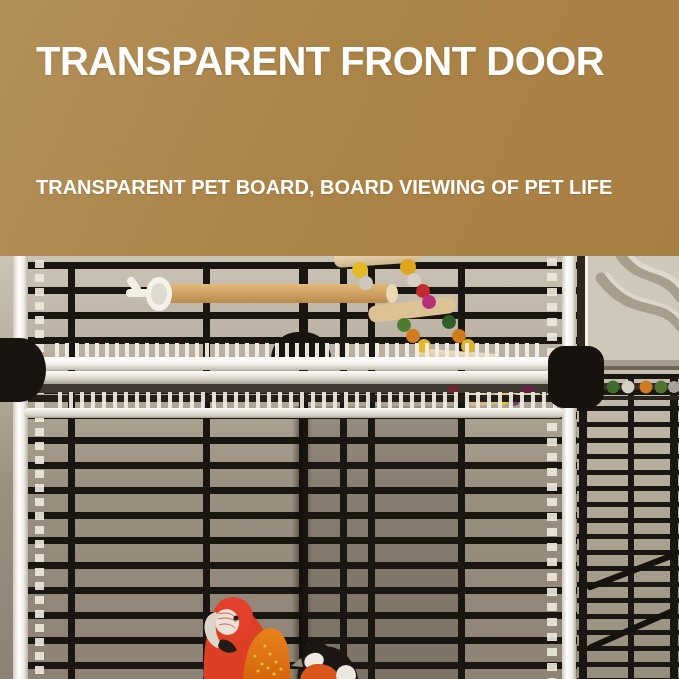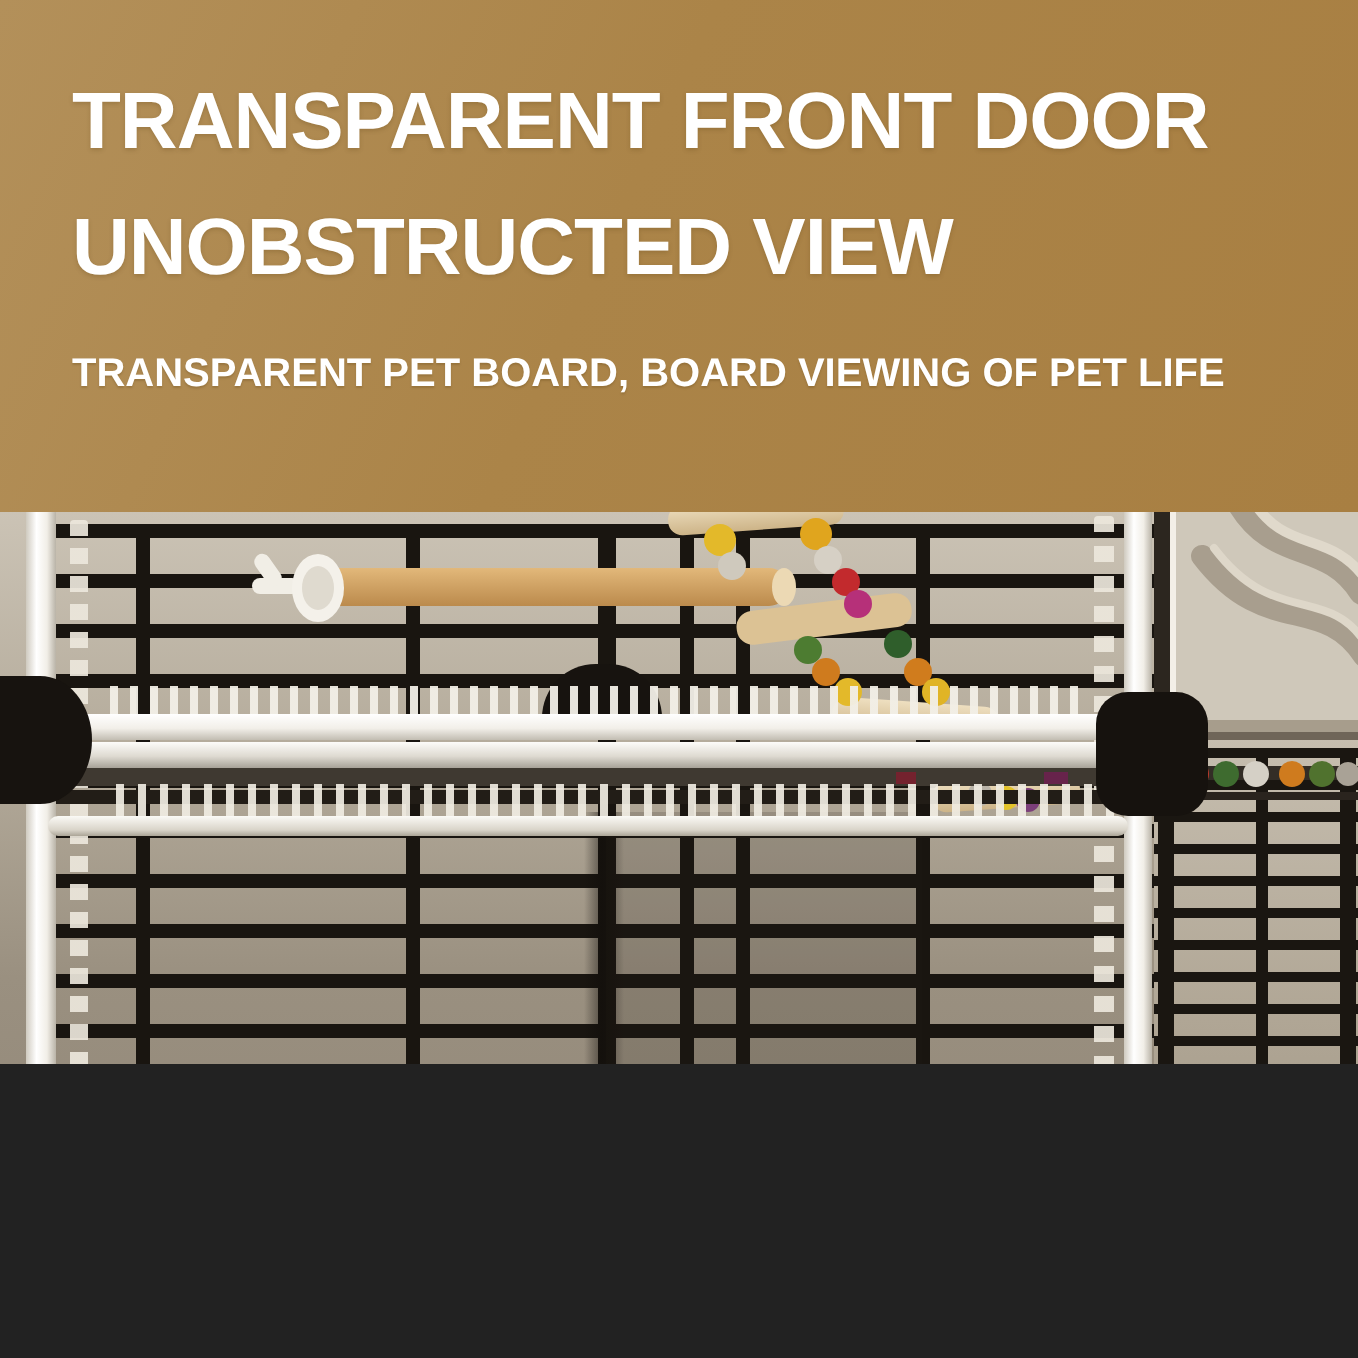--- a/index.html
+++ b/index.html
@@ -1,16 +1,16 @@
 <!DOCTYPE html>
 <html><head>
 <meta charset="utf-8">
 <style>
   html,body{margin:0;padding:0;background:#222;}
-  .stage{position:relative;width:679px;height:532px;overflow:hidden;
+  .stage{position:relative;width:679px;height:679px;overflow:hidden;
          font-family:"Liberation Sans",sans-serif;background:#8a8071;}
   .stage *{position:absolute;box-sizing:border-box;}
 
   
   .banner{left:0;top:0;width:679px;height:256px;
           background:linear-gradient(115deg,#b3905a 0%,#ab8448 45%,#a87f42 100%);}
   .hl{left:36px;color:#fff;font-weight:bold;letter-spacing:-0.5px;line-height:1;
       text-shadow:0 1px 2px rgba(92,62,20,.25);white-space:nowrap;}
   .hl1{top:41px;font-size:40px;}
   .hl2{top:104px;font-size:40px;}
@@ -69,21 +69,20 @@
   svg{display:block;}
   .toy-svg,.birds-svg,.wavy-panel{pointer-events:none;}
 </style>
 </head>
 <body>
 
 <div class="stage">
 
   <header class="banner">
     <div class="hl hl1">TRANSPARENT FRONT DOOR</div>
-    <div class="hl hl2">UNOBSTRUCTED VIEW</div>
     <div class="sub">TRANSPARENT PET BOARD, BOARD VIEWING OF PET LIFE</div>
   </header>
 
   <div class="photo">
     <div class="wall"></div>
     <div class="left-strip"></div>
     <div class="wall-right"></div>
     <div class="dark-strip"></div>
 
     <svg class="wavy-panel" style="left:585px;top:0;width:94px;height:114px" viewBox="0 0 94 114">

